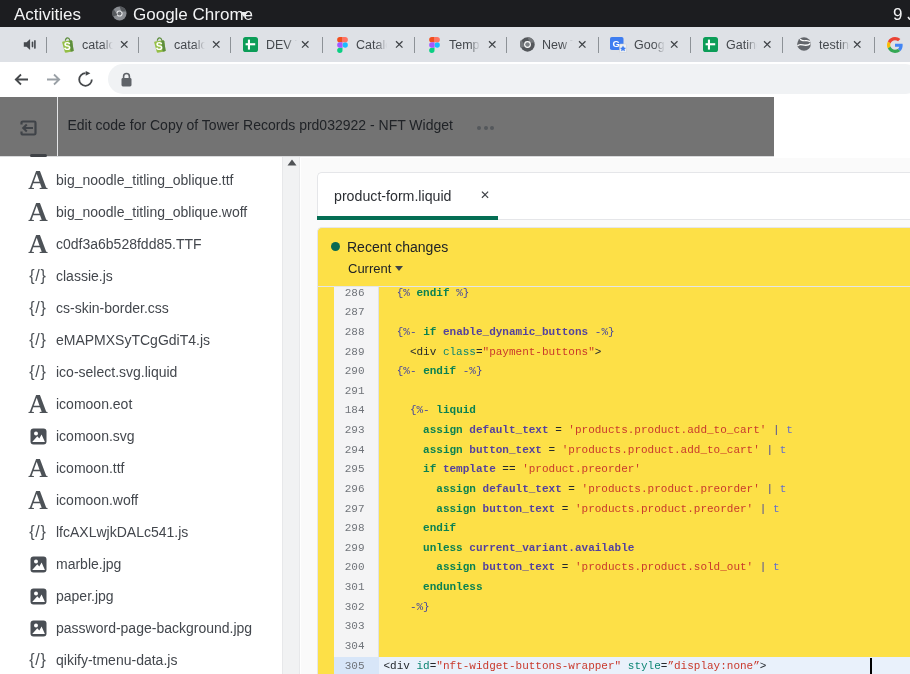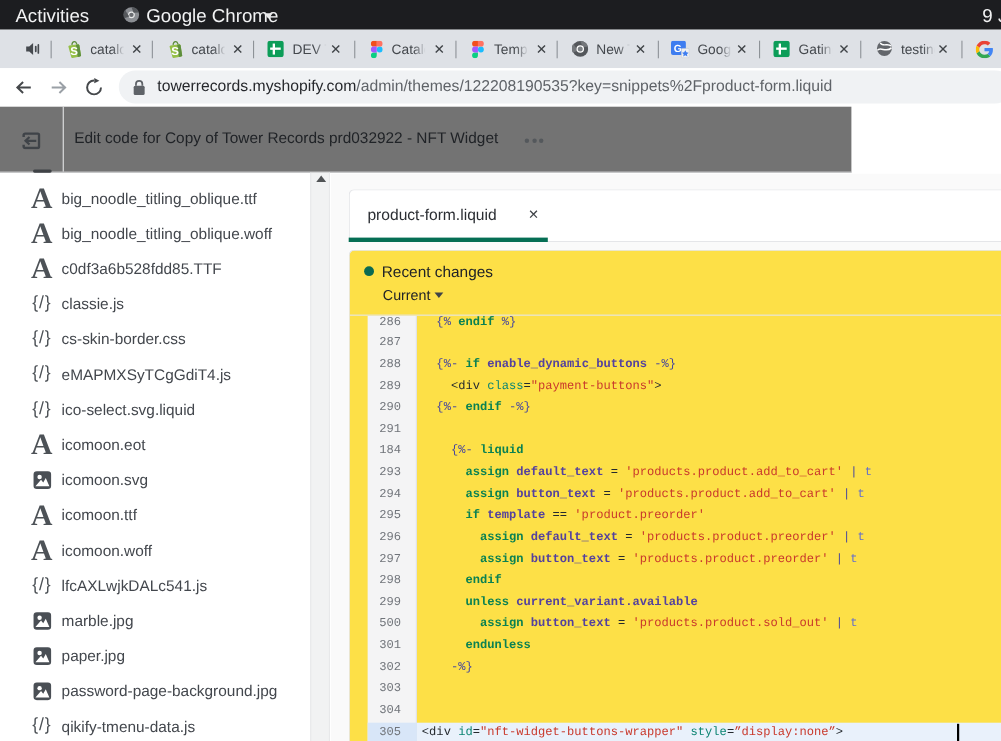--- a/index.html
+++ b/index.html
@@ -220,21 +220,20 @@
     </svg>
     <svg class="abs" style="left:77px;top:9px;" width="17" height="17" viewBox="0 0 17 17">
       <path d="M8.5 2.2 A6.3 6.3 0 1 0 14.8 8.5" stroke="#45484b" stroke-width="1.8" fill="none"></path>
       <path d="M8.7 0 L13.4 2.3 L8.7 4.7 Z" fill="#45484b"></path>
     </svg>
     <div id="pill"></div>
     <svg class="abs" style="left:121px;top:9.5px;" width="11" height="15" viewBox="0 0 11 15">
       <rect x="0.5" y="6" width="10" height="8.4" rx="1.4" fill="#5f6368"></rect>
       <path d="M2.6 6 V4.4 A2.9 2.9 0 0 1 8.4 4.4 V6" stroke="#5f6368" stroke-width="1.6" fill="none"></path>
     </svg>
-    <span id="url">towerrecords.myshopify.com<span class="gray">/admin/themes/122208190535?key=snippets%2Fproduct-form.liquid</span></span>
   </div>
   <div class="abs" id="shheader">
     <svg class="abs" style="left:20px;top:23px;" width="17" height="16" viewBox="0 0 17 16">
       <path d="M1.5 4.5 V2.8 A1.3 1.3 0 0 1 2.8 1.5 H14.2 A1.3 1.3 0 0 1 15.5 2.8 V13.2 A1.3 1.3 0 0 1 14.2 14.5 H2.8 A1.3 1.3 0 0 1 1.5 13.2 V11.5" stroke="#3f4348" stroke-width="2.2" fill="none"></path>
       <path d="M13 8 H4.5 M6.8 4.6 L3.2 8 L6.8 11.4" stroke="#3f4348" stroke-width="2" fill="none"></path>
     </svg>
     <div id="shdivider"></div>
     <span id="shtitle">Edit code for Copy of Tower Records prd032922 - NFT Widget</span>
     <div class="dot" style="left:477px;"></div>
     <div class="dot" style="left:483.5px;"></div>
@@ -352,21 +351,21 @@
           <div>290</div>
           <div>291</div>
           <div>184</div>
           <div>293</div>
           <div>294</div>
           <div>295</div>
           <div>296</div>
           <div>297</div>
           <div>298</div>
           <div>299</div>
-          <div>500</div>
+          <div>200</div>
           <div>301</div>
           <div>302</div>
           <div>303</div>
           <div>304</div>
           <div>305</div>
         </div>
       <div id="codelines"><div>  <span class="d">{%</span> <span class="k">endif</span> <span class="d">%}</span></div><div></div><div>  <span class="d">{%-</span> <span class="k">if</span> <span class="v">enable_dynamic_buttons</span> <span class="d">-%}</span></div><div>    &lt;div <span class="a">class</span>=<span class="s">"payment-buttons"</span>&gt;</div><div>  <span class="d">{%-</span> <span class="k">endif</span> <span class="d">-%}</span></div><div></div><div>    <span class="d">{%-</span> <span class="k">liquid</span></div><div>      <span class="k">assign</span> <span class="v">default_text</span> = <span class="s">'products.product.add_to_cart'</span> <span class="d">|</span> <span class="t">t</span></div><div>      <span class="k">assign</span> <span class="v">button_text</span> = <span class="s">'products.product.add_to_cart'</span> <span class="d">|</span> <span class="t">t</span></div><div>      <span class="k">if</span> <span class="v">template</span> == <span class="s">'product.preorder'</span></div><div>        <span class="k">assign</span> <span class="v">default_text</span> = <span class="s">'products.product.preorder'</span> <span class="d">|</span> <span class="t">t</span></div><div>        <span class="k">assign</span> <span class="v">button_text</span> = <span class="s">'products.product.preorder'</span> <span class="d">|</span> <span class="t">t</span></div><div>      <span class="k">endif</span></div><div>      <span class="k">unless</span> <span class="v">current_variant.available</span></div><div>        <span class="k">assign</span> <span class="v">button_text</span> = <span class="s">'products.product.sold_out'</span> <span class="d">|</span> <span class="t">t</span></div><div>      <span class="k">endunless</span></div><div>    <span class="d">-%}</span></div><div></div><div></div><div>&lt;div <span class="a">id</span>=<span class="s">"nft-widget-buttons-wrapper"</span> <span class="a">style</span>=<span class="s">”display:none”</span>&gt;</div></div>
       <div id="cursor"></div>
     </div>
   </div>

